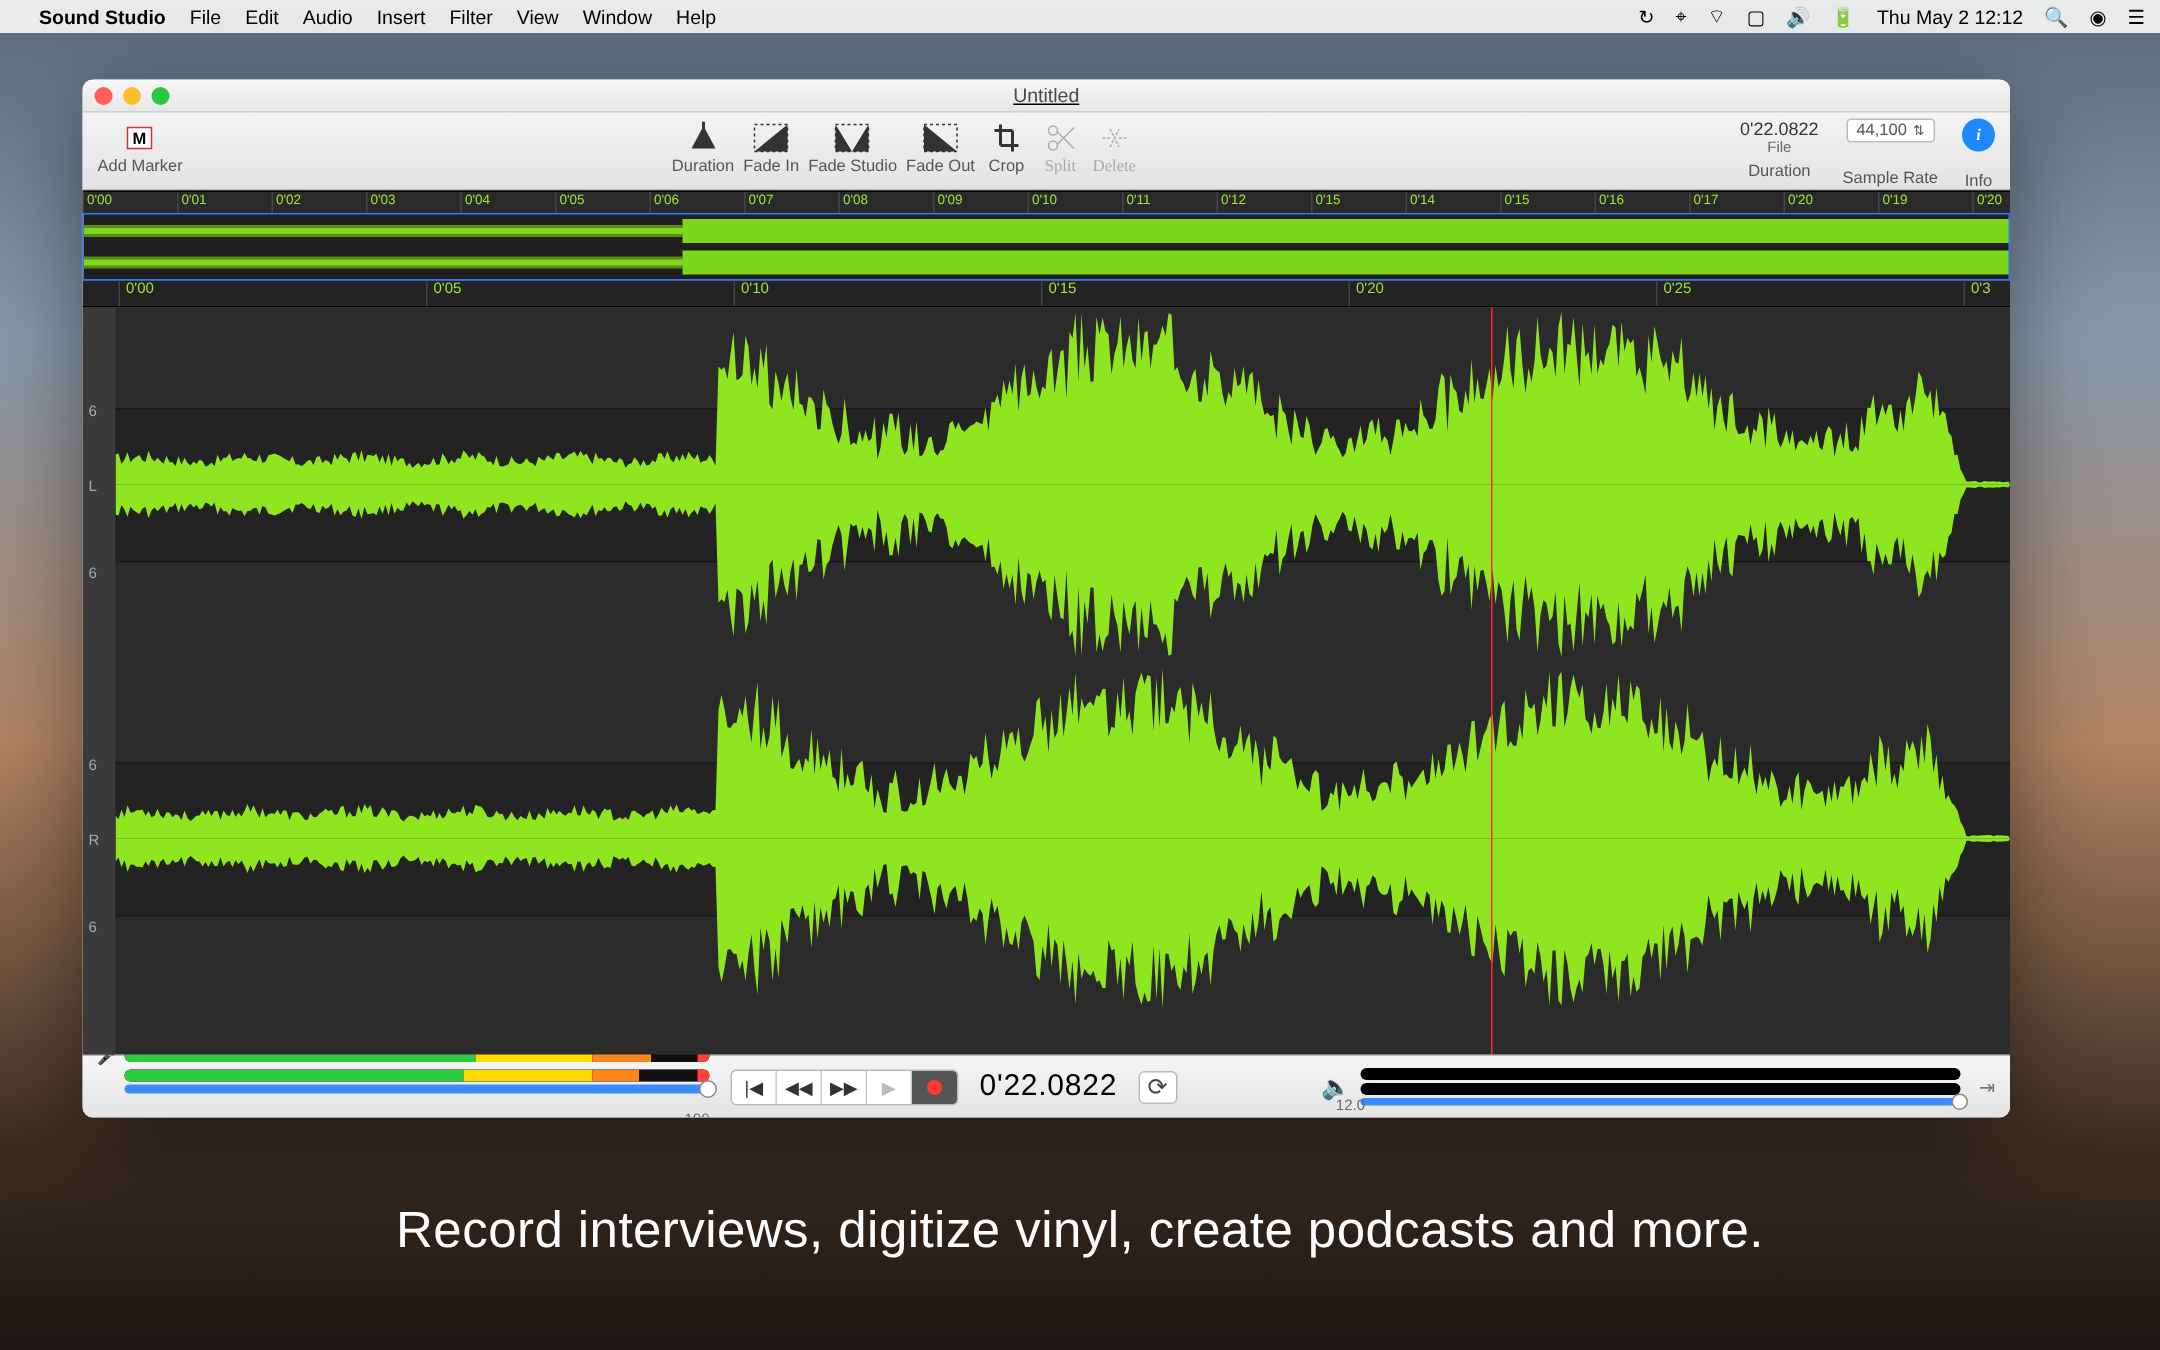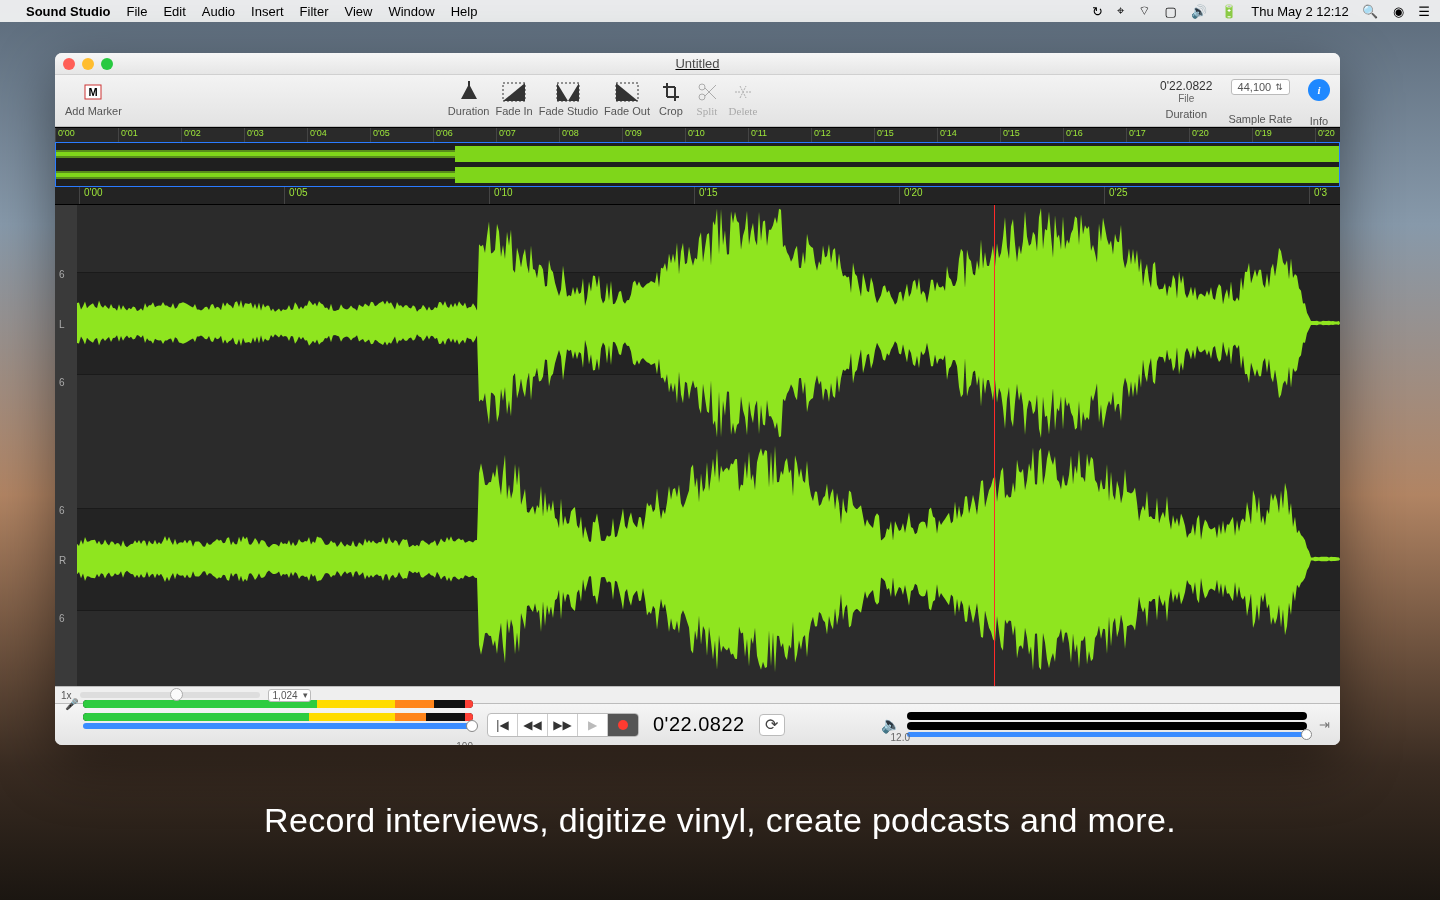--- a/index.html
+++ b/index.html
@@ -293,27 +293,20 @@
         <div class="gridline" style="top:72%"></div>
       <div class="ch-center"></div>
       <svg id="waveR" class="wave-svg" viewBox="0 0 1263 232" preserveAspectRatio="none">
           <path d="M0 116 L0 100.76211111111111 L2 103.12321235671993 L4 96.84363046446141 L6 101.58613274805832 L8 93.89361009982397 L10 98.6277432454464 L12 98.46241844807815 L14 97.20755424858612 L16 97.1105957690785 L18 96.67133027726311 L20 100.89752751349103 L22 97.62953863416138 L24 101.77630485085717 L26 100.9128563113869 L28 96.38051037477497 L30 100.62202453174314 L32 102.49037060294935 L34 98.48322440284234 L36 98.69635325826542 L38 101.85114032463085 L40 99.9025584896444 L42 100.60328323749427 L44 103.68383316748098 L46 97.30287848831983 L48 102.40236371147316 L50 104.35265832742958 L52 102.58554216077164 L54 100.87666884801698 L56 100.74281993069135 L58 97.36870553534786 L60 100.33272176245374 L62 96.99823767262022 L64 101.0601177458216 L66 97.58987384632474 L68 97.66548074807349 L70 103.49231596340681 L72 97.37611956106072 L74 100.21864619883215 L76 101.18721117809083 L78 96.78275834644512 L80 101.52028325886273 L82 98.88378823158507 L84 101.34391740683284 L86 97.63262110697585 L88 92.98782372031857 L90 98.29410162934994 L92 93.84736349980983 L94 98.38103462447799 L96 102.0970082072531 L98 95.76641792847676 L100 101.82764926377794 L102 99.6958675290547 L104 99.24756541848481 L106 99.6354506503725 L108 96.64866511065082 L110 100.37863286834845 L112 97.1882803159382 L114 97.57461351931823 L116 103.80517430527675 L118 98.76437578741404 L120 98.46457056440036 L122 98.44578515349504 L124 100.50643818598361 L126 103.41176773031434 L128 103.76749918772214 L130 99.23827288343016 L132 101.87170196063917 L134 101.59868155567708 L136 99.34873036927937 L138 98.11445169629623 L140 96.04895367470627 L142 97.82815756111602 L144 96.77585371669556 L146 100.15196781336266 L148 99.75532160173404 L150 94.92222498958509 L152 94.24910850678488 L154 102.15524199033513 L156 98.12663514067597 L158 101.1292750421919 L160 101.21548558779936 L162 93.73065703892 L164 99.15488875240011 L166 92.9782386634 L168 96.30579615431243 L170 93.63870694627438 L172 101.30599992138097 L174 101.71444040989411 L176 98.89543886274447 L178 95.09678590679528 L180 97.38900711259383 L182 101.64191782788401 L184 97.15407758495478 L186 97.17610359451544 L188 98.74080646674433 L190 102.78223033872416 L192 104.60578141361276 L194 102.52011349252821 L196 100.90714625188637 L198 100.99710217594226 L200 101.83513212392114 L202 103.59551593077002 L204 98.3865253848783 L206 101.11000870215341 L208 100.21780311641186 L210 101.25735486253849 L212 97.1043464803517 L214 103.05600939600188 L216 98.94980306212031 L218 102.91180574646711 L220 101.20588800840181 L222 95.99449620426896 L224 98.88703619461717 L226 99.39527525539208 L228 97.95945141521037 L230 98.48242150759731 L232 94.00804524877329 L234 101.54019910502333 L236 98.28346277033053 L238 99.88662269274765 L240 93.56601580404529 L242 94.53699540373393 L244 94.79830075426267 L246 97.83789476200938 L248 101.4447159303343 L250 101.94939140981735 L252 100.92888665344536 L254 97.4214093291848 L256 99.81086476096294 L258 99.4178588841206 L260 104.04837948062855 L262 101.6954974114661 L264 98.13962074863066 L266 101.60194234888623 L268 103.78999978901673 L270 101.0568943212165 L272 102.3805171708086 L274 102.97108251015776 L276 97.41512840634094 L278 103.15984029961803 L280 103.65877198003851 L282 99.1593540203288 L284 100.82098594794384 L286 102.8387615943363 L288 95.58048014824546 L290 100.01943333161593 L292 96.90279907416624 L294 99.98939891709081 L296 97.57471738933327 L298 99.65069580364546 L300 100.83629119319984 L302 98.90711650824106 L304 99.14637190719576 L306 93.88466406597276 L308 100.50307284578741 L310 100.6406499618642 L312 93.8831817787045 L314 98.46833165886753 L316 100.26026628733634 L318 96.90613120447426 L320 98.1890622203027 L322 103.1110880491059 L324 98.87603882988913 L326 95.93667890622979 L328 97.08529272282749 L330 96.37571335493635 L332 104.17025706178723 L334 103.16524988774444 L336 101.76461431065543 L338 103.18241286205219 L340 101.70851442620335 L342 103.59161150598894 L344 97.97198908642284 L346 97.37191616062144 L348 98.95212230536177 L350 100.13477815224638 L352 101.94975085902877 L354 99.67970084659181 L356 99.20654456216727 L358 97.19888178520905 L360 103.27985569670005 L362 99.95357186241839 L364 95.48220320562797 L366 98.13218086508641 L368 99.23274316978879 L370 93.89024913621222 L372 97.62652625458217 L374 93.19711981967369 L376 98.1130431088826 L378 98.60118099209501 L380 96.54059846417043 L382 95.2334449779684 L384 97.26255620807649 L386 96.33858822169324 L388 99.73621913166573 L390 98.92885172871631 L392 97.83483115640003 L394 98.55942362382393 L396 99.62273267480906 L398 97.19913996117054 L400 97.05071821010073 L402 30.177837607711155 L404 20.177078189300403 L406 29.658032364766555 L408 41.8513015386586 L410 42.32984740364037 L412 39.1990438025087 L414 38.998296056335235 L416 28.733187797880618 L418 34.67988164455363 L420 20.986657616851787 L422 39.30140063942396 L424 52.21181145704218 L426 28.798473920347945 L428 11.814828057824428 L430 56.457589782425146 L432 41.41777511226158 L434 55.761328280258574 L436 48.040292587733305 L438 20.76379574579522 L440 42.55045429227812 L442 22.819185063010977 L444 61.92319776866021 L446 54.65999061345108 L448 45.785310537055295 L450 68.94209856654874 L452 69.71179449210021 L454 65.65052426673083 L456 62.96099701001732 L458 71.66056945936546 L460 62.045008685684785 L462 65.34921757437832 L464 42.93688549941204 L466 73.86039643591968 L468 49.07621831991112 L470 70.04019305262432 L472 59.816125847982114 L474 68.38876390928996 L476 56.89220783445556 L478 74.83666952369319 L480 76.4085725531602 L482 85.18182045855919 L484 55.59698189061325 L486 83.0548396767013 L488 72.79384624783921 L490 80.84895562732655 L492 80.29296144341335 L494 68.57875854146832 L496 65.73002469596668 L498 63.99425406266771 L500 82.32857194974838 L502 85.45720450258958 L504 73.22086446349309 L506 95.803867572968 L508 83.17605885838239 L510 90.47675706649292 L512 98.57530739533684 L514 98.79249315512257 L516 78.7200267769438 L518 79.38981153341899 L520 70.13096905975418 L522 82.83464714180401 L524 97.52432591954529 L526 97.93463118897881 L528 97.84974525110995 L530 92.17857933597998 L532 93.63044483910659 L534 92.2325529462206 L536 75.1024185751339 L538 94.27438054080574 L540 93.31280372761998 L542 84.90111670451498 L544 75.93859413469215 L546 65.34668437221228 L548 82.9568636622971 L550 85.90908932367648 L552 75.31578009950451 L554 69.36982677761259 L556 78.96026063769118 L558 82.33123067956694 L560 84.39438497041616 L562 74.0998919165929 L564 74.39896590590007 L566 86.89761066523221 L568 75.78144754868845 L570 59.3969234574591 L572 63.41023492246843 L574 60.93730154826108 L576 69.36922443129673 L578 66.17564061471955 L580 45.34165697894795 L582 62.518156249251064 L584 76.17659492853446 L586 66.13413813207731 L588 71.23231897150183 L590 59.42593552162633 L592 42.94348155295644 L594 56.74659448841097 L596 46.183499252218354 L598 44.894750611128316 L600 54.33934227148884 L602 41.48870434558792 L604 60.31017503986899 L606 64.64152577114785 L608 59.87857932474852 L610 53.404794187905686 L612 47.50247687399488 L614 24.863244457359258 L616 21.615349252622437 L618 44.562614378082856 L620 34.431724565163734 L622 59.2491073195725 L624 30.18837133192926 L626 48.97800320864431 L628 44.82341380489227 L630 18.96069904826068 L632 48.17113922710662 L634 32.88715397560989 L636 15.40290978991463 L638 34.39340433049391 L640 5.336556927297664 L642 39.92327148123995 L644 22.559963900510652 L646 29.172647462277098 L648 26.244717530747877 L650 24.488888888888894 L652 27.811696851375714 L654 20.31587117627481 L656 21.544732510288057 L658 16.267050754458168 L660 16.104233791614718 L662 48.38559424928121 L664 41.39203017832648 L666 42.449739102037626 L668 18.079782140799423 L670 36.01330589849108 L672 8.473030440986975 L674 37.82467837410158 L676 31.064211248285332 L678 47.33901788803786 L680 19.21995884773662 L682 11.078079561042514 L684 5.2752949245541885 L686 13.268395061728384 L688 6.988244170096024 L690 8.045373616279875 L692 44.606193917862555 L694 8.743980401182043 L696 42.50465069820741 L698 2.654156378600831 L700 39.29422589015749 L702 38.951146637719546 L704 27.72998529377122 L706 31.958195077639175 L708 18.643907223294775 L710 14.954285646403477 L712 30.370092585613648 L714 26.158719792368174 L716 53.23571457315836 L718 12.343237095871686 L720 20.170785387370373 L722 34.67885935127762 L724 25.161356325856175 L726 37.72397799151891 L728 39.94209823322399 L730 17.843994750761425 L732 41.19605040757553 L734 52.429621674046324 L736 58.29974636119002 L738 48.48969570683059 L740 48.84979266831424 L742 63.07402398301365 L744 61.204961278283655 L746 55.07949288564271 L748 52.8723350907443 L750 40.381073023333755 L752 58.94332182519704 L754 50.19859617393186 L756 45.47232686885165 L758 66.78528084630895 L760 49.66839925249586 L762 60.54505574845024 L764 81.17587159346026 L766 54.72030710673384 L768 67.41263912325871 L770 70.39199500895651 L772 47.429686958663936 L774 49.141386281319996 L776 61.91273972448049 L778 64.98902537620353 L780 66.26495294462131 L782 64.179931965831 L784 62.35305609972606 L786 73.08872290923071 L788 83.70788033280479 L790 76.25610379124541 L792 80.46243381416267 L794 83.04856756401597 L796 85.01065600058999 L798 73.56196494214495 L800 70.31481956716249 L802 72.70501483993901 L804 97.53643392073592 L806 96.04871918524739 L808 93.68791000727478 L810 85.19796402748935 L812 87.1150114026796 L814 77.93415715743583 L816 97.71291691145508 L818 78.10601752892543 L820 82.97884023311505 L822 88.06498499761045 L824 86.85671149517168 L826 79.89146269829186 L828 89.92872164977474 L830 79.90673607245733 L832 69.29230262560517 L834 84.08431002405851 L836 85.27018981161088 L838 91.37078121546287 L840 89.69515752743524 L842 81.37107092130377 L844 79.008899524762 L846 78.38177446571827 L848 79.20165516362498 L850 85.93941960580344 L852 66.45910229543301 L854 64.43927126607075 L856 73.52207917592567 L858 75.00667587616147 L860 90.84532460241142 L862 77.12132596505559 L864 82.11280412924523 L866 78.79462923013813 L868 76.0467764987124 L870 72.75301002858174 L872 69.82670646456549 L874 80.5948868577035 L876 78.27605468443645 L878 58.39891188244412 L880 76.24877683662933 L882 62.799149585548605 L884 74.79430528781981 L886 70.05617276744579 L888 53.470453625227755 L890 53.222938417373285 L892 70.75087526626518 L894 62.19282362461232 L896 51.79500370216665 L898 60.176485950604274 L900 72.02832581309909 L902 55.27018724708842 L904 38.00011056566014 L906 37.31329450267151 L908 64.51824119264784 L910 55.78612508530788 L912 47.16774061688808 L914 43.24867798966494 L916 35.80829036629852 L918 32.9323577097434 L920 58.88639531434755 L922 42.7468048284405 L924 27.969341465885506 L926 24.218296938124098 L928 55.470262954497414 L930 50.93360598908555 L932 54.379741400043144 L934 54.043283370511745 L936 39.2948010973937 L938 49.77491241226954 L940 16.585243907844344 L942 28.178314149517817 L944 29.73633744855968 L946 25.697698651887833 L948 47.215266592226826 L950 37.53292181069959 L952 20.36882030178326 L954 28.826101709207165 L956 4.514691358024692 L958 41.207145909947485 L960 41.55274348422496 L962 8.014979423868311 L964 4.885445816186561 L966 41.90241426611797 L968 32.567119341563796 L970 15.647745546391874 L972 6.656878640367239 L974 16.304444444444442 L976 22.053923182441707 L978 12.957311385459533 L980 36.56028806584362 L982 39.01593964334705 L984 46.40922755400702 L986 31.46798353909466 L988 42.15474770826154 L990 42.441838134430725 L992 31.960864197530867 L994 12.362194787379977 L996 41.39000555079055 L998 22.5722633744856 L1000 30.97429788066958 L1002 6.622661179698213 L1004 34.235514403292186 L1006 34.58117928539781 L1008 39.30888252530232 L1010 10.542971630072898 L1012 24.03410802043581 L1014 13.766447187928662 L1016 16.337636067876403 L1018 37.08940114489522 L1020 40.190671253373154 L1022 49.529598606424486 L1024 35.97973449986591 L1026 46.22233345416306 L1028 45.85141368804497 L1030 21.093325135867275 L1032 58.431091429170586 L1034 28.536191737348048 L1036 51.99961121949751 L1038 57.34172668491151 L1040 37.839834227397034 L1042 45.20857168380492 L1044 60.37926338424953 L1046 51.17845445681593 L1048 26.11461843769834 L1050 48.64742390108833 L1052 49.61269047629099 L1054 50.59207139749283 L1056 48.99850274598313 L1058 44.45857719703348 L1060 59.64002149503291 L1062 78.433486698134 L1064 67.88619777964031 L1066 62.599349998466096 L1068 68.03929725933432 L1070 47.80037487542282 L1072 74.10721443146265 L1074 73.14621116215166 L1076 75.88460626423995 L1078 75.9948504672011 L1080 54.561208758595626 L1082 80.58161380619383 L1084 73.47104892850984 L1086 68.81361590670895 L1088 75.18467373143264 L1090 53.05553652048639 L1092 75.89223077371369 L1094 86.66998405038007 L1096 72.00165004216429 L1098 81.29299111841051 L1100 74.83754034298406 L1102 83.87366062414932 L1104 70.51295450982207 L1106 75.49021422043694 L1108 82.70333507609737 L1110 95.06775996127283 L1112 90.95155981098262 L1114 89.77648218551461 L1116 80.60076992974567 L1118 93.00061291350167 L1120 75.79319056416132 L1122 71.67200565841996 L1124 97.00716412173023 L1126 83.8883070596851 L1128 76.47665058609584 L1130 79.34122134245104 L1132 84.86470820830537 L1134 86.51058769874172 L1136 85.60694931156866 L1138 83.96190222886568 L1140 95.3328494325144 L1142 80.66939511288511 L1144 91.7379696576623 L1146 77.4298522255689 L1148 90.83628730180087 L1150 81.24707780284645 L1152 81.72854462552223 L1154 77.16965547965074 L1156 73.76148606575562 L1158 93.1249189140451 L1160 77.00803801020166 L1162 88.70139802885774 L1164 78.07228365746118 L1166 75.17325800358907 L1168 79.40837459805556 L1170 58.72418045901883 L1172 69.79029869134791 L1174 81.51937529912212 L1176 46.955152012120735 L1178 53.22587859352048 L1180 70.77089492244079 L1182 53.799109681216635 L1184 80.2809063076296 L1186 72.61267621071451 L1188 82.71758655494571 L1190 66.32131544531234 L1192 71.13573015660378 L1194 50.07024402280889 L1196 57.87580345015238 L1198 50.854515739232 L1200 56.94023925517038 L1202 70.16706261158642 L1204 47.52578128279579 L1206 65.76477512054205 L1208 39.737901013544786 L1210 48.750627842604615 L1212 72.29533285379499 L1214 59.95481591126317 L1216 83.9445391266156 L1218 73.83117972339102 L1220 90.15933436368957 L1222 86.97250521041569 L1224 92.0720045310218 L1226 94.01648681230488 L1228 97.3619464986092 L1230 104.79905745453526 L1232 108.2771480807984 L1234 114.50485706447188 L1236 114.4460853223594 L1238 113.76960164609054 L1240 113.97624554183814 L1242 114.12656021947873 L1244 113.83101481481482 L1246 113.76555994513032 L1248 113.71251659807956 L1250 113.69479835390946 L1252 114.49146694101509 L1254 113.82262112482853 L1256 113.97961893004116 L1258 113.98863319615913 L1260 114.14754046639231 L1262 114.37614320987655 L1263 116 Z" fill="#8fe51f"></path>
           <path d="M0 116 L0 131.23788888888888 L2 128.87678764328007 L4 135.1563695355386 L6 130.4138672519417 L8 138.10638990017603 L10 133.3722567545536 L12 133.53758155192185 L14 134.79244575141388 L16 134.8894042309215 L18 135.3286697227369 L20 131.10247248650896 L22 134.37046136583862 L24 130.22369514914283 L26 131.0871436886131 L28 135.61948962522501 L30 131.37797546825686 L32 129.50962939705065 L34 133.51677559715765 L36 133.30364674173458 L38 130.14885967536915 L40 132.0974415103556 L42 131.39671676250572 L44 128.31616683251903 L46 134.69712151168017 L48 129.59763628852684 L50 127.64734167257042 L52 129.41445783922836 L54 131.12333115198302 L56 131.25718006930865 L58 134.63129446465214 L60 131.66727823754627 L62 135.00176232737977 L64 130.9398822541784 L66 134.41012615367526 L68 134.3345192519265 L70 128.5076840365932 L72 134.6238804389393 L74 131.78135380116785 L76 130.81278882190918 L78 135.21724165355488 L80 130.47971674113725 L82 133.11621176841493 L84 130.65608259316716 L86 134.36737889302415 L88 139.01217627968143 L90 133.70589837065006 L92 138.15263650019017 L94 133.618965375522 L96 129.90299179274692 L98 136.23358207152324 L100 130.17235073622206 L102 132.3041324709453 L104 132.7524345815152 L106 132.3645493496275 L108 135.35133488934918 L110 131.62136713165154 L112 134.8117196840618 L114 134.42538648068177 L116 128.19482569472325 L118 133.23562421258598 L120 133.53542943559964 L122 133.55421484650498 L124 131.4935618140164 L126 128.58823226968565 L128 128.23250081227786 L130 132.76172711656986 L132 130.12829803936083 L134 130.40131844432292 L136 132.65126963072063 L138 133.88554830370379 L140 135.95104632529373 L142 134.171842438884 L144 135.22414628330444 L146 131.84803218663734 L148 132.24467839826596 L150 137.0777750104149 L152 137.7508914932151 L154 129.84475800966487 L156 133.87336485932403 L158 130.8707249578081 L160 130.78451441220062 L162 138.26934296107999 L164 132.84511124759987 L166 139.02176133659998 L168 135.69420384568758 L170 138.3612930537256 L172 130.694000078619 L174 130.2855595901059 L176 133.10456113725553 L178 136.90321409320472 L180 134.61099288740616 L182 130.35808217211599 L184 134.84592241504524 L186 134.82389640548456 L188 133.25919353325565 L190 129.21776966127584 L192 127.39421858638724 L194 129.47988650747178 L196 131.0928537481136 L198 131.00289782405773 L200 130.16486787607886 L202 128.40448406922997 L204 133.6134746151217 L206 130.8899912978466 L208 131.78219688358814 L210 130.74264513746152 L212 134.8956535196483 L214 128.94399060399812 L216 133.0501969378797 L218 129.0881942535329 L220 130.7941119915982 L222 136.00550379573104 L224 133.11296380538283 L226 132.60472474460792 L228 134.04054858478963 L230 133.5175784924027 L232 137.99195475122673 L234 130.45980089497667 L236 133.71653722966946 L238 132.11337730725236 L240 138.4339841959547 L242 137.46300459626607 L244 137.20169924573733 L246 134.16210523799063 L248 130.5552840696657 L250 130.05060859018266 L252 131.07111334655463 L254 134.5785906708152 L256 132.18913523903706 L258 132.58214111587938 L260 127.95162051937145 L262 130.3045025885339 L264 133.86037925136932 L266 130.3980576511138 L268 128.21000021098325 L270 130.9431056787835 L272 129.6194828291914 L274 129.02891748984223 L276 134.58487159365905 L278 128.84015970038197 L280 128.34122801996148 L282 132.8406459796712 L284 131.17901405205617 L286 129.16123840566368 L288 136.41951985175453 L290 131.98056666838406 L292 135.09720092583376 L294 132.01060108290918 L296 134.42528261066673 L298 132.34930419635455 L300 131.16370880680014 L302 133.09288349175895 L304 132.85362809280423 L306 138.11533593402726 L308 131.49692715421259 L310 131.3593500381358 L312 138.1168182212955 L314 133.53166834113247 L316 131.73973371266365 L318 135.09386879552574 L320 133.8109377796973 L322 128.8889119508941 L324 133.12396117011087 L326 136.0633210937702 L328 134.9147072771725 L330 135.62428664506365 L332 127.82974293821277 L334 128.83475011225556 L336 130.23538568934458 L338 128.8175871379478 L340 130.29148557379665 L342 128.40838849401106 L344 134.02801091357716 L346 134.62808383937858 L348 133.04787769463823 L350 131.86522184775362 L352 130.05024914097123 L354 132.3202991534082 L356 132.79345543783273 L358 134.80111821479096 L360 128.72014430329995 L362 132.04642813758161 L364 136.51779679437203 L366 133.8678191349136 L368 132.7672568302112 L370 138.10975086378778 L372 134.3734737454178 L374 138.80288018032633 L376 133.88695689111742 L378 133.398819007905 L380 135.45940153582958 L382 136.76655502203158 L384 134.7374437919235 L386 135.66141177830676 L388 132.26378086833427 L390 133.0711482712837 L392 134.1651688436 L394 133.44057637617607 L396 132.37726732519096 L398 134.80086003882946 L400 134.94928178989926 L402 201.82216239228885 L404 211.8229218106996 L406 202.34196763523346 L408 190.14869846134138 L410 189.67015259635963 L412 192.8009561974913 L414 193.00170394366478 L416 203.26681220211938 L418 197.32011835544637 L420 211.0133423831482 L422 192.69859936057605 L424 179.7881885429578 L426 203.20152607965207 L428 220.18517194217557 L430 175.54241021757485 L432 190.58222488773842 L434 176.23867171974143 L436 183.9597074122667 L438 211.23620425420478 L440 189.44954570772188 L442 209.180814936989 L444 170.0768022313398 L446 177.34000938654893 L448 186.2146894629447 L450 163.05790143345126 L452 162.2882055078998 L454 166.34947573326917 L456 169.0390029899827 L458 160.33943054063454 L460 169.9549913143152 L462 166.65078242562168 L464 189.06311450058797 L466 158.13960356408032 L468 182.9237816800889 L470 161.95980694737568 L472 172.1838741520179 L474 163.61123609071004 L476 175.10779216554442 L478 157.1633304763068 L480 155.59142744683982 L482 146.81817954144083 L484 176.40301810938675 L486 148.9451603232987 L488 159.2061537521608 L490 151.15104437267345 L492 151.70703855658667 L494 163.42124145853168 L496 166.26997530403332 L498 168.00574593733228 L500 149.67142805025162 L502 146.54279549741042 L504 158.7791355365069 L506 136.196132427032 L508 148.8239411416176 L510 141.52324293350708 L512 133.42469260466316 L514 133.20750684487743 L516 153.2799732230562 L518 152.610188466581 L520 161.8690309402458 L522 149.165352858196 L524 134.47567408045472 L526 134.0653688110212 L528 134.15025474889006 L530 139.82142066402002 L532 138.3695551608934 L534 139.7674470537794 L536 156.8975814248661 L538 137.72561945919426 L540 138.68719627238002 L542 147.09888329548502 L544 156.06140586530785 L546 166.65331562778772 L548 149.0431363377029 L550 146.09091067632352 L552 156.6842199004955 L554 162.6301732223874 L556 153.0397393623088 L558 149.66876932043306 L560 147.60561502958384 L562 157.9001080834071 L564 157.60103409409993 L566 145.1023893347678 L568 156.21855245131155 L570 172.6030765425409 L572 168.58976507753158 L574 171.06269845173892 L576 162.63077556870326 L578 165.82435938528045 L580 186.65834302105205 L582 169.48184375074894 L584 155.82340507146554 L586 165.8658618679227 L588 160.76768102849817 L590 172.57406447837366 L592 189.05651844704357 L594 175.25340551158902 L596 185.81650074778165 L598 187.1052493888717 L600 177.66065772851115 L602 190.5112956544121 L604 171.689824960131 L606 167.35847422885215 L608 172.12142067525147 L610 178.59520581209432 L612 184.49752312600512 L614 207.13675554264074 L616 210.38465074737758 L618 187.43738562191714 L620 197.56827543483627 L622 172.7508926804275 L624 201.81162866807074 L626 183.0219967913557 L628 187.17658619510775 L630 213.03930095173934 L632 183.8288607728934 L634 199.1128460243901 L636 216.59709021008536 L638 197.60659566950608 L640 226.66344307270234 L642 192.07672851876004 L644 209.44003609948936 L646 202.8273525377229 L648 205.7552824692521 L650 207.51111111111112 L652 204.1883031486243 L654 211.6841288237252 L656 210.45526748971196 L658 215.73294924554182 L660 215.89576620838528 L662 183.6144057507188 L664 190.60796982167352 L666 189.55026089796237 L668 213.9202178592006 L670 195.98669410150893 L672 223.52696955901303 L674 194.17532162589842 L676 200.93578875171465 L678 184.66098211196214 L680 212.78004115226338 L682 220.9219204389575 L684 226.7247050754458 L686 218.73160493827163 L688 225.01175582990396 L690 223.95462638372013 L692 187.39380608213744 L694 223.25601959881794 L696 189.4953493017926 L698 229.34584362139918 L700 192.7057741098425 L702 193.04885336228045 L704 204.27001470622878 L706 200.04180492236083 L708 213.35609277670522 L710 217.0457143535965 L712 201.62990741438637 L714 205.84128020763183 L716 178.76428542684164 L718 219.6567629041283 L720 211.82921461262964 L722 197.32114064872238 L724 206.83864367414384 L726 194.2760220084811 L728 192.057901766776 L730 214.15600524923858 L732 190.8039495924245 L734 179.57037832595367 L736 173.70025363880998 L738 183.5103042931694 L740 183.15020733168575 L742 168.92597601698634 L744 170.79503872171634 L746 176.9205071143573 L748 179.1276649092557 L750 191.61892697666624 L752 173.05667817480295 L754 181.80140382606814 L756 186.52767313114833 L758 165.21471915369105 L760 182.33160074750413 L762 171.45494425154976 L764 150.82412840653973 L766 177.27969289326614 L768 164.5873608767413 L770 161.6080049910435 L772 184.57031304133608 L774 182.85861371868 L776 170.0872602755195 L778 167.01097462379647 L780 165.7350470553787 L782 167.820068034169 L784 169.64694390027393 L786 158.9112770907693 L788 148.2921196671952 L790 155.7438962087546 L792 151.53756618583733 L794 148.95143243598403 L796 146.98934399941 L798 158.43803505785505 L800 161.6851804328375 L802 159.294985160061 L804 134.46356607926407 L806 135.9512808147526 L808 138.31208999272522 L810 146.80203597251065 L812 144.8849885973204 L814 154.06584284256417 L816 134.28708308854493 L818 153.89398247107457 L820 149.02115976688495 L822 143.93501500238955 L824 145.14328850482832 L826 152.10853730170814 L828 142.07127835022527 L830 152.09326392754267 L832 162.70769737439483 L834 147.9156899759415 L836 146.72981018838914 L838 140.62921878453713 L840 142.30484247256476 L842 150.62892907869622 L844 152.991100475238 L846 153.61822553428175 L848 152.798344836375 L850 146.06058039419656 L852 165.540897704567 L854 167.56072873392924 L856 158.47792082407432 L858 156.99332412383853 L860 141.15467539758856 L862 154.87867403494442 L864 149.88719587075477 L866 153.20537076986187 L868 155.9532235012876 L870 159.24698997141826 L872 162.1732935354345 L874 151.4051131422965 L876 153.72394531556355 L878 173.6010881175559 L880 155.75122316337067 L882 169.2008504144514 L884 157.2056947121802 L886 161.9438272325542 L888 178.52954637477225 L890 178.77706158262671 L892 161.24912473373482 L894 169.80717637538768 L896 180.20499629783336 L898 171.82351404939573 L900 159.9716741869009 L902 176.72981275291158 L904 193.99988943433988 L906 194.6867054973285 L908 167.48175880735215 L910 176.21387491469213 L912 184.83225938311193 L914 188.75132201033506 L916 196.19170963370146 L918 199.0676422902566 L920 173.11360468565243 L922 189.2531951715595 L924 204.03065853411448 L926 207.7817030618759 L928 176.5297370455026 L930 181.06639401091445 L932 177.62025859995686 L934 177.95671662948826 L936 192.7051989026063 L938 182.22508758773046 L940 215.41475609215564 L942 203.8216858504822 L944 202.26366255144032 L946 206.30230134811217 L948 184.78473340777316 L950 194.46707818930042 L952 211.63117969821673 L954 203.17389829079283 L956 227.4853086419753 L958 190.79285409005251 L960 190.44725651577505 L962 223.9850205761317 L964 227.11455418381342 L966 190.09758573388203 L968 199.4328806584362 L970 216.3522544536081 L972 225.34312135963276 L974 215.69555555555556 L976 209.9460768175583 L978 219.04268861454045 L980 195.43971193415638 L982 192.98406035665295 L984 185.59077244599297 L986 200.53201646090534 L988 189.84525229173846 L990 189.55816186556928 L992 200.03913580246913 L994 219.63780521262004 L996 190.60999444920947 L998 209.4277366255144 L1000 201.02570211933042 L1002 225.3773388203018 L1004 197.7644855967078 L1006 197.4188207146022 L1008 192.69111747469768 L1010 221.45702836992712 L1012 207.9658919795642 L1014 218.23355281207134 L1016 215.66236393212358 L1018 194.91059885510478 L1020 191.80932874662685 L1022 182.47040139357551 L1024 196.0202655001341 L1026 185.77766654583695 L1028 186.14858631195503 L1030 210.90667486413273 L1032 173.56890857082942 L1034 203.46380826265195 L1036 180.00038878050248 L1038 174.65827331508848 L1040 194.16016577260297 L1042 186.7914283161951 L1044 171.62073661575047 L1046 180.82154554318407 L1048 205.88538156230166 L1050 183.35257609891167 L1052 182.387309523709 L1054 181.40792860250718 L1056 183.00149725401687 L1058 187.5414228029665 L1060 172.3599785049671 L1062 153.566513301866 L1064 164.11380222035967 L1066 169.4006500015339 L1068 163.96070274066568 L1070 184.19962512457718 L1072 157.89278556853736 L1074 158.85378883784836 L1076 156.11539373576005 L1078 156.0051495327989 L1080 177.43879124140437 L1082 151.41838619380616 L1084 158.52895107149016 L1086 163.18638409329105 L1088 156.81532626856736 L1090 178.94446347951362 L1092 156.1077692262863 L1094 145.33001594961993 L1096 159.99834995783573 L1098 150.7070088815895 L1100 157.16245965701594 L1102 148.12633937585068 L1104 161.48704549017793 L1106 156.50978577956306 L1108 149.29666492390263 L1110 136.93224003872717 L1112 141.04844018901738 L1114 142.2235178144854 L1116 151.39923007025433 L1118 138.99938708649833 L1120 156.2068094358387 L1122 160.32799434158005 L1124 134.99283587826977 L1126 148.1116929403149 L1128 155.52334941390416 L1130 152.65877865754896 L1132 147.1352917916946 L1134 145.48941230125828 L1136 146.39305068843134 L1138 148.03809777113432 L1140 136.6671505674856 L1142 151.33060488711487 L1144 140.2620303423377 L1146 154.57014777443112 L1148 141.16371269819913 L1150 150.75292219715357 L1152 150.27145537447777 L1154 154.83034452034926 L1156 158.2385139342444 L1158 138.87508108595492 L1160 154.99196198979834 L1162 143.29860197114226 L1164 153.92771634253882 L1166 156.82674199641093 L1168 152.59162540194444 L1170 173.27581954098116 L1172 162.2097013086521 L1174 150.48062470087788 L1176 185.04484798787928 L1178 178.77412140647954 L1180 161.2291050775592 L1182 178.20089031878337 L1184 151.7190936923704 L1186 159.3873237892855 L1188 149.2824134450543 L1190 165.67868455468766 L1192 160.86426984339622 L1194 181.92975597719112 L1196 174.12419654984762 L1198 181.145484260768 L1200 175.05976074482962 L1202 161.8329373884136 L1204 184.47421871720422 L1206 166.23522487945795 L1208 192.26209898645521 L1210 183.24937215739538 L1212 159.704667146205 L1214 172.04518408873685 L1216 148.0554608733844 L1218 158.16882027660898 L1220 141.84066563631043 L1222 145.02749478958432 L1224 139.9279954689782 L1226 137.9835131876951 L1228 134.6380535013908 L1230 127.20094254546474 L1232 123.7228519192016 L1234 117.49514293552812 L1236 117.5539146776406 L1238 118.23039835390946 L1240 118.02375445816186 L1242 117.87343978052127 L1244 118.16898518518518 L1246 118.23444005486968 L1248 118.28748340192044 L1250 118.30520164609054 L1252 117.50853305898491 L1254 118.17737887517147 L1256 118.02038106995884 L1258 118.01136680384087 L1260 117.85245953360769 L1262 117.62385679012345 L1263 116 Z" fill="#8fe51f"></path>
         </svg>
     </div>
     <div class="playhead"></div>
   </div>
 
-  <div class="zoombar">
-    <span>1x</span>
-    <div class="zslider">
-        <div class="knob"></div>
-      </div>
-    <div class="zval"><span>1,024</span></div>
-  </div>
 
   <div class="transport">
     <div style="display:flex;flex-direction:column;align-items:flex-start;">
       <div class="meters">
         <div class="meter-row">
           <span class="meter-ico">🎤</span>
           <div class="meter">
             <div class="seg g" style="width:60%"></div>
               <div class="seg y" style="width:20%"></div>
               <div class="seg o" style="width:10%"></div>

